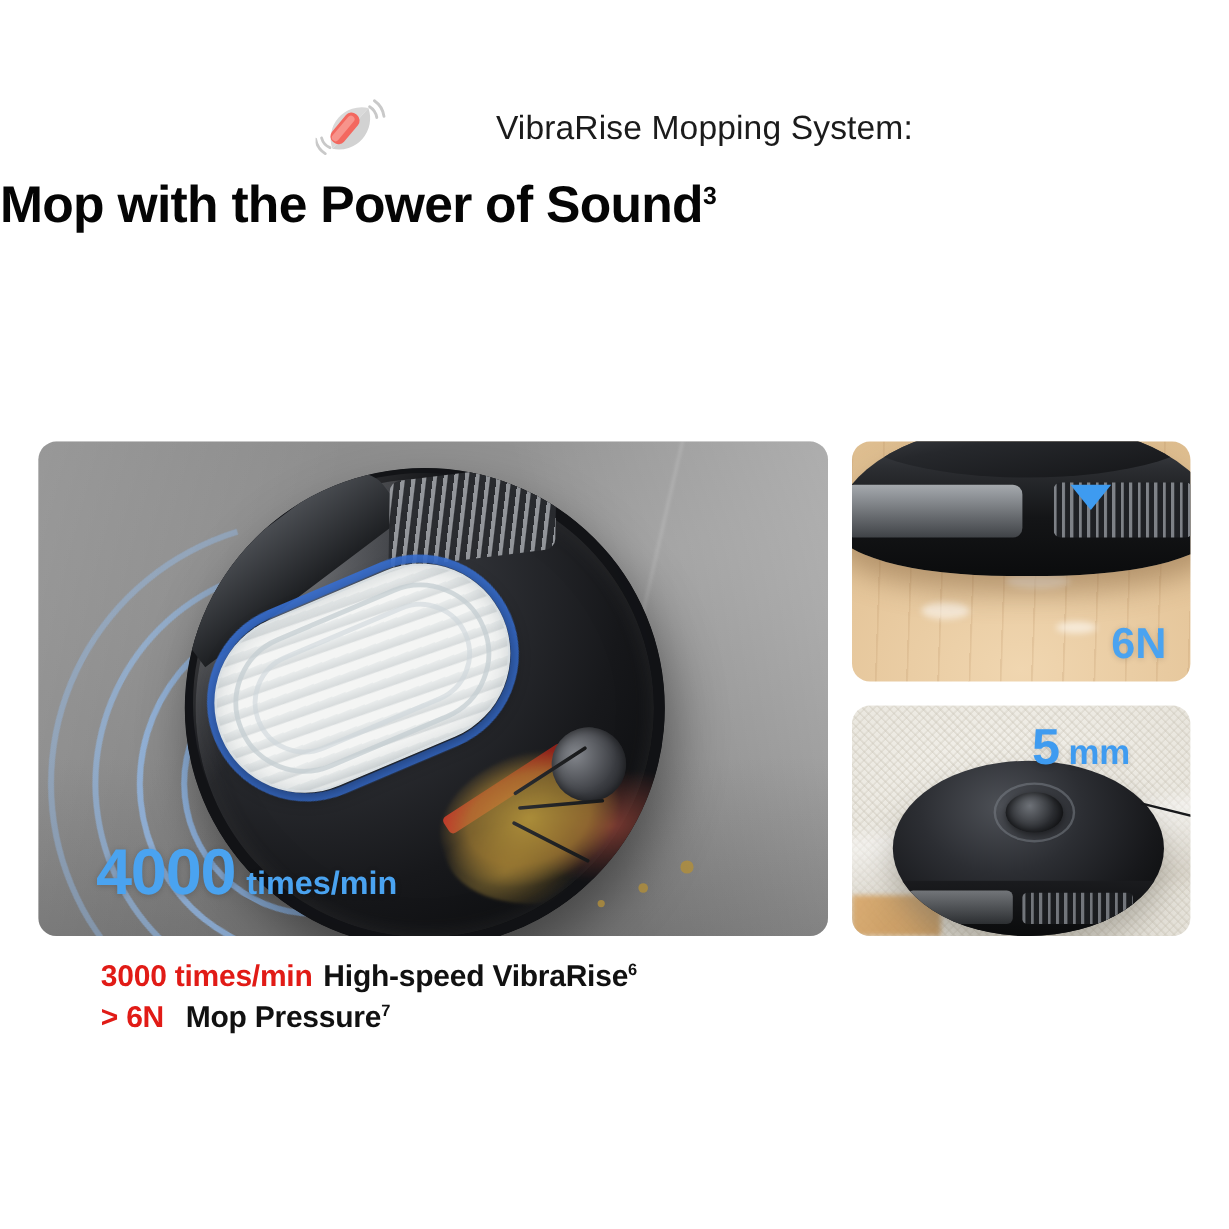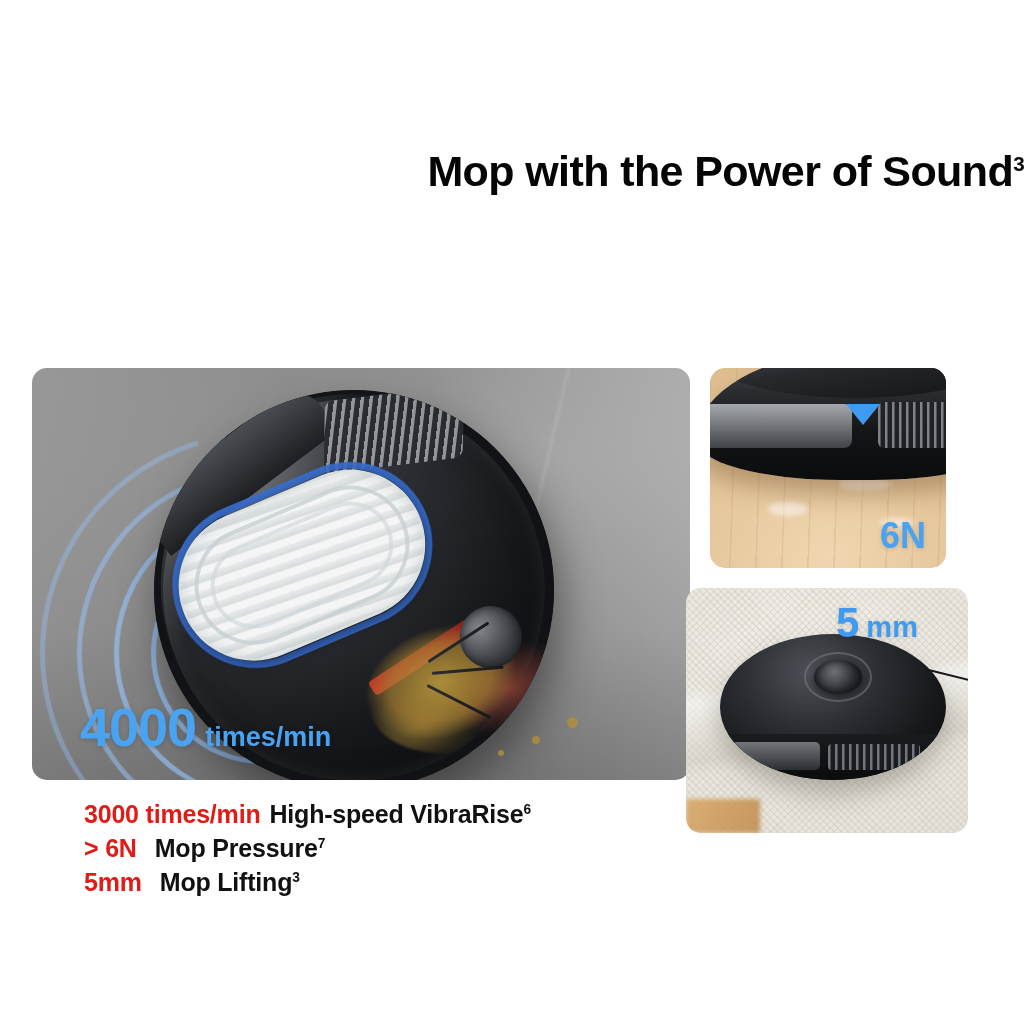--- a/index.html
+++ b/index.html
@@ -18,21 +18,21 @@
     position:absolute; left:0; top:78px; width:1024px;
     display:flex; align-items:center; justify-content:center; gap:88px;
   }
   .vibra-icon { width:62px; height:58px; position:relative; flex:none; }
   .subtitle-text {
     font-size:28px; font-weight:400; color:#1b1b1b;
     letter-spacing:0.1px; white-space:nowrap; line-height:1;
   }
 
   .headline {
-    position:absolute; left:0; top:148px; width:1024px; text-align:right;
+    position:absolute; left:0; top:148px; width:1024px; text-align:left;
     font-size:43px; font-weight:700; color:#050505;
     letter-spacing:-0.6px; line-height:1.08; white-space:nowrap;
   }
   .headline .sup { font-size:0.48em; vertical-align:super; font-weight:700; }
 
   
   .gallery { position:absolute; left:32px; top:368px; width:960px; height:412px; }
 
   .panel { position:absolute; border-radius:15px; overflow:hidden; }
 
@@ -141,21 +141,21 @@
   .droplet { position:absolute; background:rgba(178,142,58,.8); border-radius:50%; filter:blur(.5px); }
 
   .metric-main {
     position:absolute; left:48px; bottom:26px;
     color:#4aa3f0; line-height:1; white-space:nowrap; text-shadow:0 1px 5px rgba(0,0,0,.18);
   }
   .metric-main .big { font-size:54px; font-weight:700; letter-spacing:-1px; }
   .metric-main .small { font-size:27px; font-weight:700; margin-left:9px;margin-top:28px; }
 
   
-  .panel-tr { left:678px; top:0; width:236px; height:200px;
+  .panel-tr { left:678px; top:0; width:282px; height:200px;
     background:
       radial-gradient(120% 120% at 50% 95%, #f0d6b0 0%, #e6c79c 45%, #dcbb8c 100%);
     text-decoration: underline;
   }
   .wood-grain {
     position:absolute; inset:0;
     background:repeating-linear-gradient(92deg, rgba(190,150,105,.30) 0px, rgba(190,150,105,.30) 1px, rgba(255,255,255,0) 2px, rgba(255,255,255,0) 26px);
     opacity:.8;
   }
   .dust { position:absolute; background:rgba(255,255,255,.55); border-radius:50%; filter:blur(2.5px); }
@@ -184,21 +184,21 @@
     border-left:17px solid transparent; border-right:17px solid transparent;
     border-top:21px solid #3e9bf0;
   }
   .metric-tr {
     position:absolute; right:20px; bottom:14px;
     font-size:36px; font-weight:700; color:#4aa3f0; line-height:1;
     text-shadow:0 1px 5px rgba(0,0,0,.15);
   }
 
   
-  .panel-br { left:654px; top:220px; width:282px; height:245px;
+  .panel-br { left:678px; top:220px; width:282px; height:192px;
     background:
       radial-gradient(130% 120% at 45% 35%, #f4f2ec 0%, #e9e6de 48%, #ddd9cf 100%);
   }
   .carpet {
     position:absolute; inset:0;
     background:
       repeating-linear-gradient(45deg, rgba(198,192,178,.35) 0px, rgba(198,192,178,.35) 1px, rgba(255,255,255,0) 2px, rgba(255,255,255,0) 5px),
       repeating-linear-gradient(-45deg, rgba(198,192,178,.28) 0px, rgba(198,192,178,.28) 1px, rgba(255,255,255,0) 2px, rgba(255,255,255,0) 5px);
   }
   .carpet-fold {
@@ -261,20 +261,35 @@
   .spec-line .sup { font-size:0.55em; vertical-align:super; }
   .gap { display:inline-block; width:9px; }
 </style>
 </head>
 <body>
 
 <div class="page">
 
   <div class="header">
 
+    <div class="subtitle-row">
+      <div class="vibra-icon">
+        <svg width="62" height="58" viewBox="0 0 62 58" aria-hidden="true">
+          <path d="M14 46 A26 26 0 0 1 44 12 L14 46 Z" fill="#d9d9d9"></path>
+          <path d="M14 46 A26 26 0 0 0 44 12 L14 46 Z" fill="#d2d2d2"></path>
+          <rect x="18" y="14" width="13" height="30" rx="6" fill="#f3685f" transform="rotate(40 24.5 29)"></rect>
+          <rect x="20" y="16" width="6" height="26" rx="3" fill="#f7948c" transform="rotate(40 23 29)"></rect>
+          <path d="M45 11 a13 13 0 0 1 6 9" stroke="#c9c9c9" stroke-width="2.4" fill="none" stroke-linecap="round"></path>
+          <path d="M49 6 a19 19 0 0 1 8 13" stroke="#c9c9c9" stroke-width="2.4" fill="none" stroke-linecap="round"></path>
+          <path d="M12 45 a12 12 0 0 1 -7 -8" stroke="#c9c9c9" stroke-width="2.4" fill="none" stroke-linecap="round"></path>
+          <path d="M8 50 a18 18 0 0 1 -8 -12" stroke="#c9c9c9" stroke-width="2.4" fill="none" stroke-linecap="round"></path>
+        </svg>
+      </div>
+      <div class="subtitle-text">VibraRise Mopping System:</div>
+    </div>
 
     <div class="headline"><span>Mop with the Power of Sound</span><span class="sup">3</span></div>
   </div>
 
   <div class="gallery">
 
     <div class="panel panel-main">
       <div class="wall-left"></div>
       <div class="wall-right"></div>
       <div class="wall-seam"></div>
@@ -348,16 +363,15 @@
       </div>
     </div>
   </div>
 
   <div class="specs">
 
     <div class="spec-line"><span class="spec-val">3000 times/min</span><span class="gap"></span><span>High-speed VibraRise</span><span class="sup">6</span></div>
 
     <div class="spec-line"><span class="spec-val">&gt; 6N</span><span class="gap"></span><span class="gap"></span><span>Mop Pressure</span><span class="sup">7</span></div>
 
-    <div class="spec-line"><span class="spec-val">5mm</span><span class="gap"></span><span class="gap"></span><span>Mop Lifting</span><span class="sup">3</span></div>
   </div>
 
 </div>
 
 </body></html>

